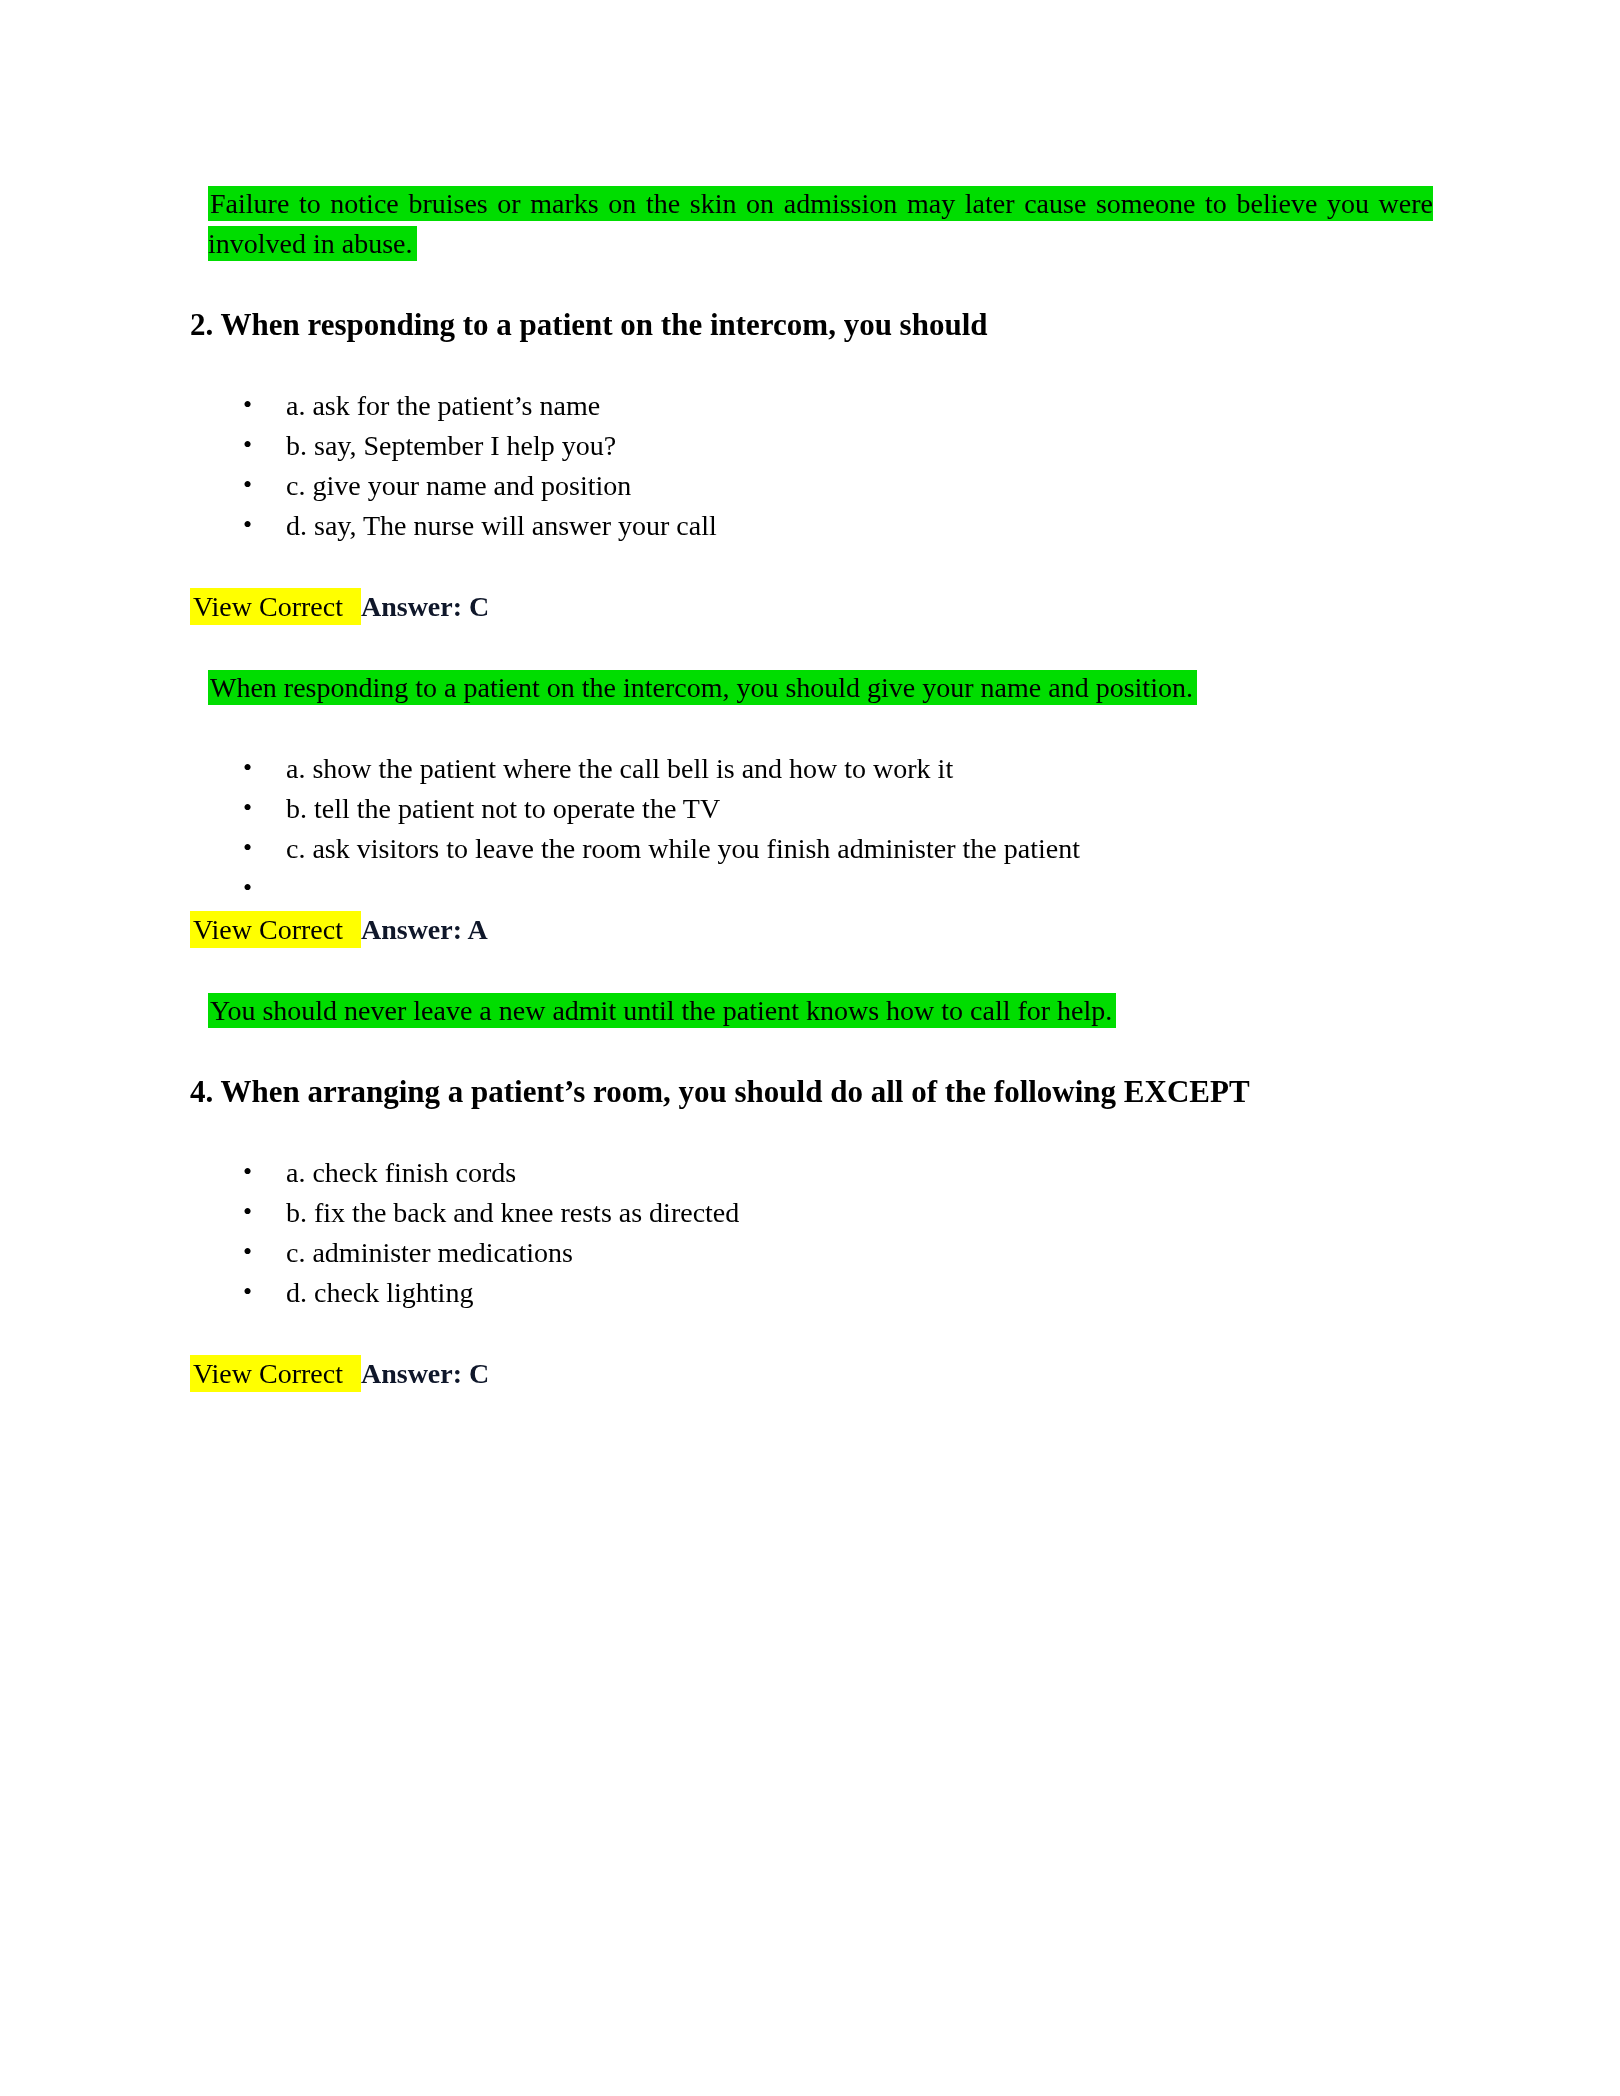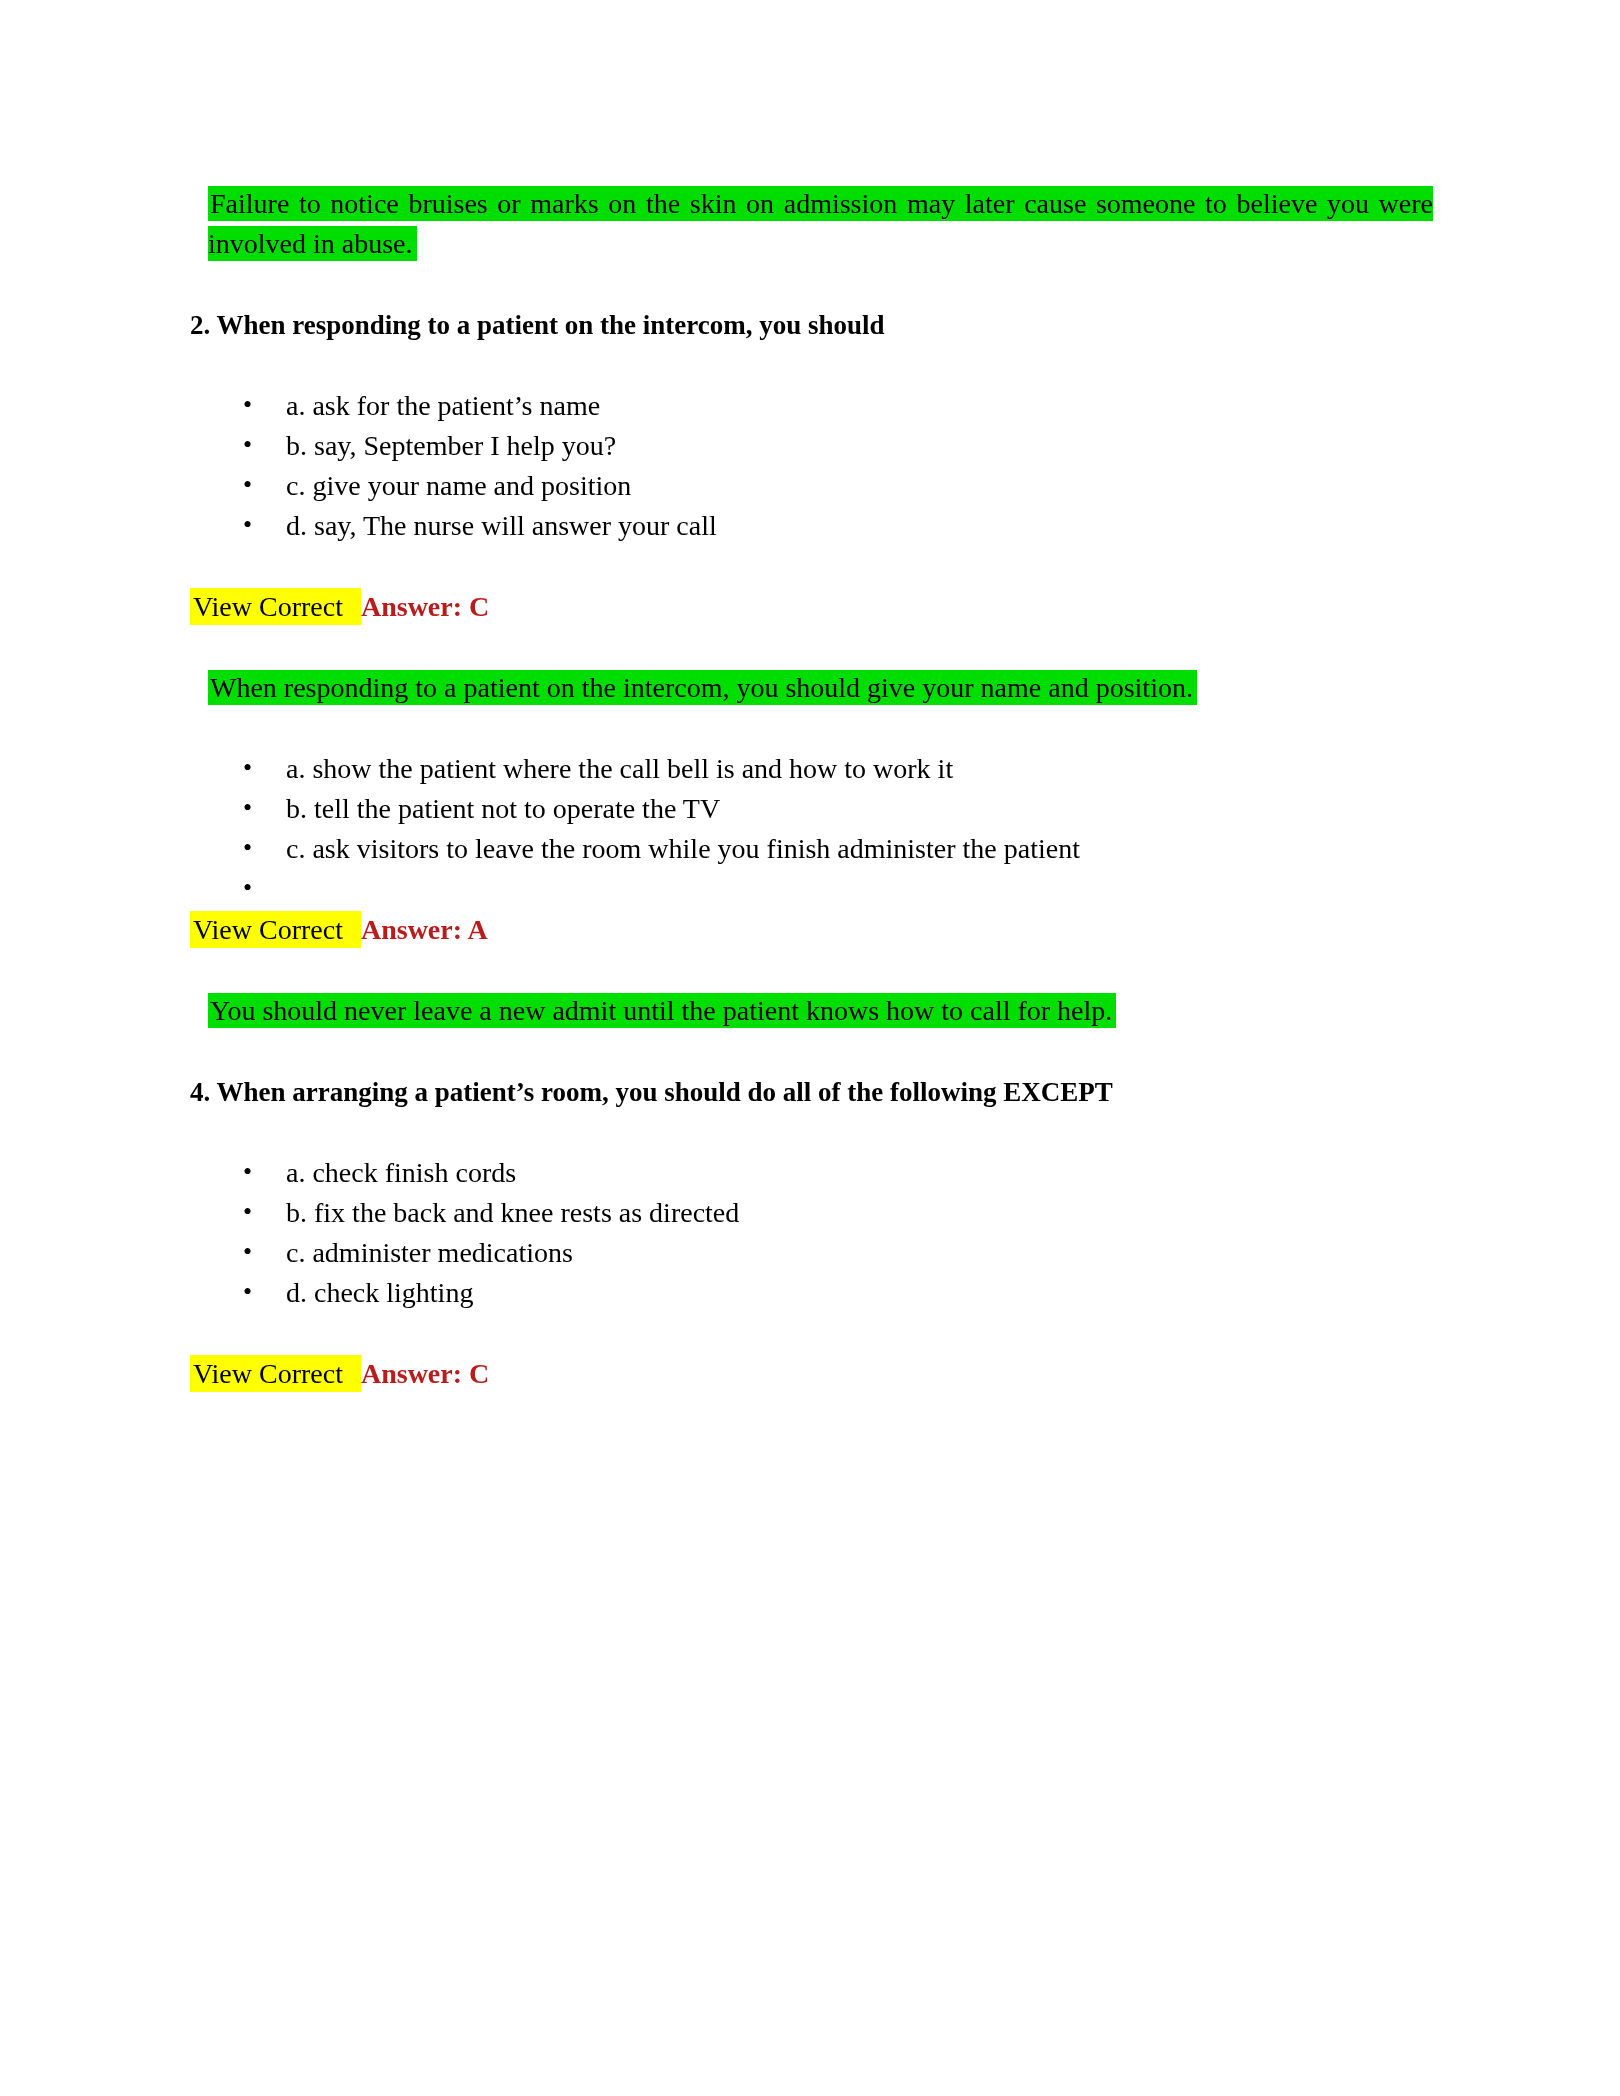--- a/index.html
+++ b/index.html
@@ -21,42 +21,42 @@
     padding: 184px 187px 0 190px;
   }
   .para {
     font-size: 28px;
     line-height: 40px;
     text-align: justify;
     margin: 0 0 41px 0;
     padding-left: 18px;
   }
   .q-heading {
-    font-size: 27px;
+    font-size: 31px;
     line-height: 40px;
     font-weight: bold;
     text-align: justify;
     margin: 0 0 41px 0;
   }
   .hl-green {
     background: #00dd00;
     padding: 2px 4px 2px 2px;
   }
   .vc-line {
     font-size: 28px;
     line-height: 40px;
     margin: 0 0 41px 0;
   }
   .vc-mark {
     background: #ffff00;
     padding: 3px 18px 3px 3px;
     text-align: center;
   }
   .answer {
-    color: #b91c1c;
+    color: #0f172a;
     font-weight: bold;
   }
   ul.options {
     list-style: none;
     margin: 0 0 41px 0;
     padding: 0 0 0 53px;
     font-size: 28px;
     line-height: 40px;
   }
   ul.options li {

